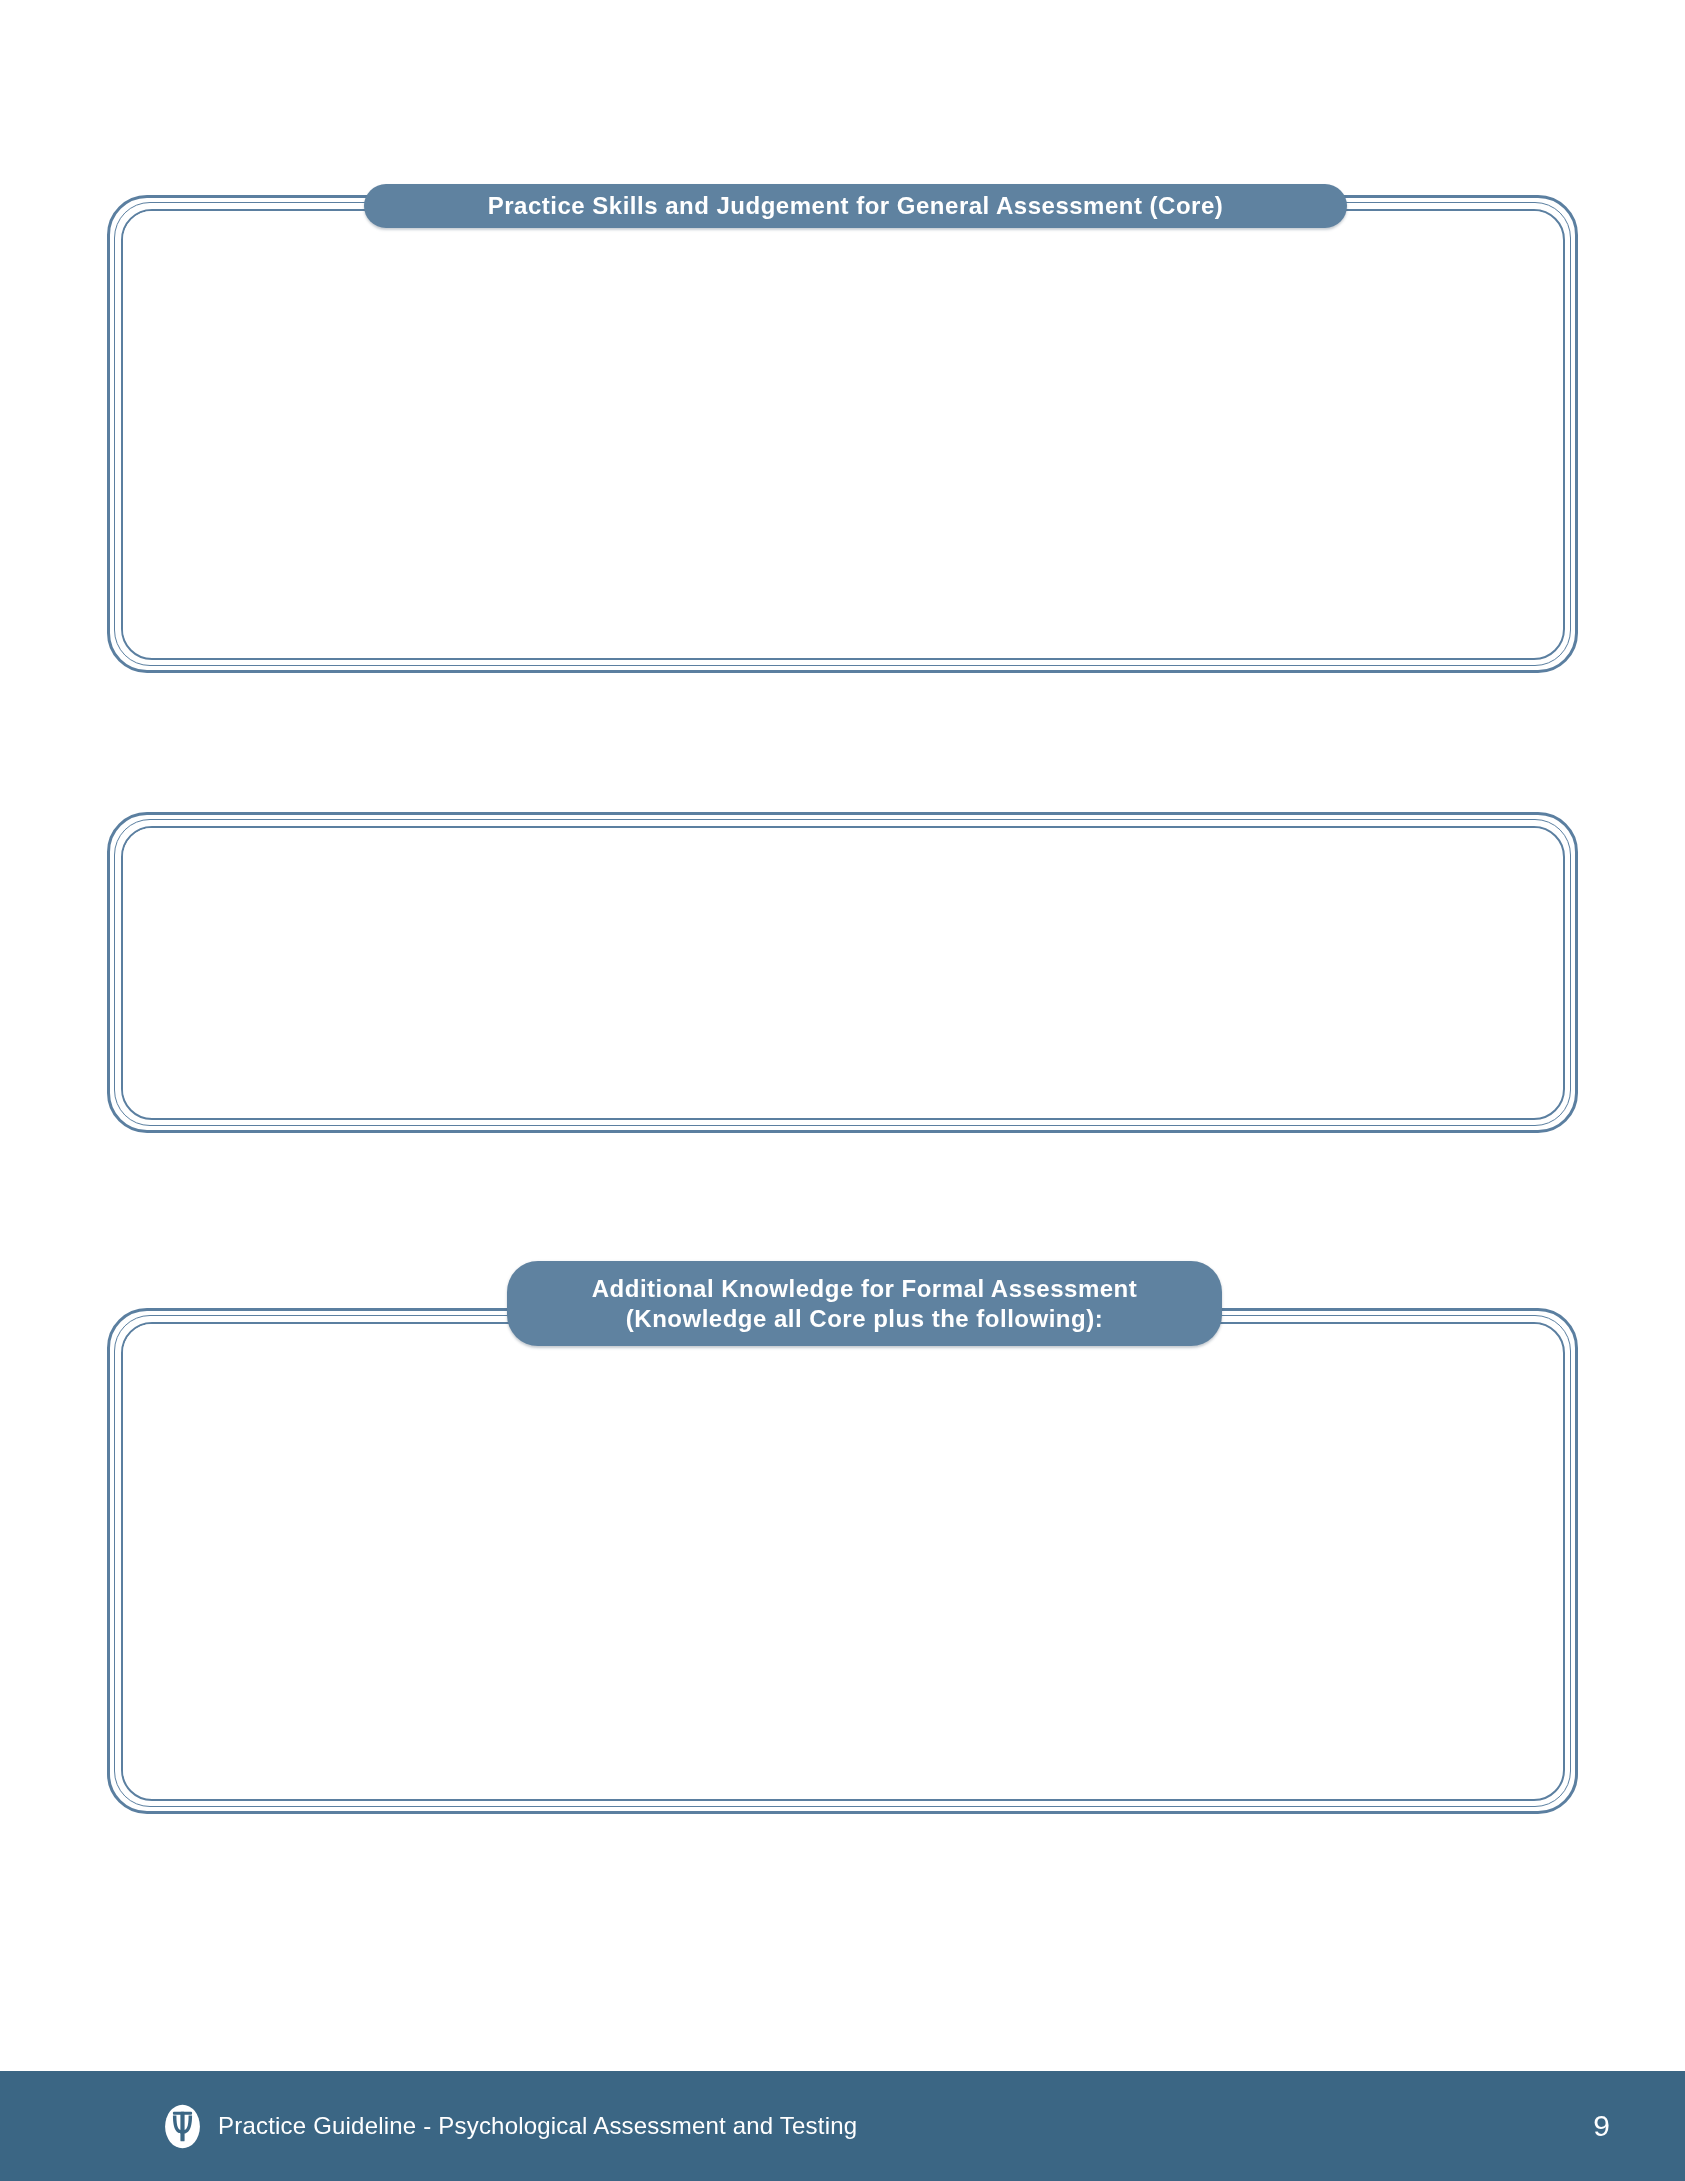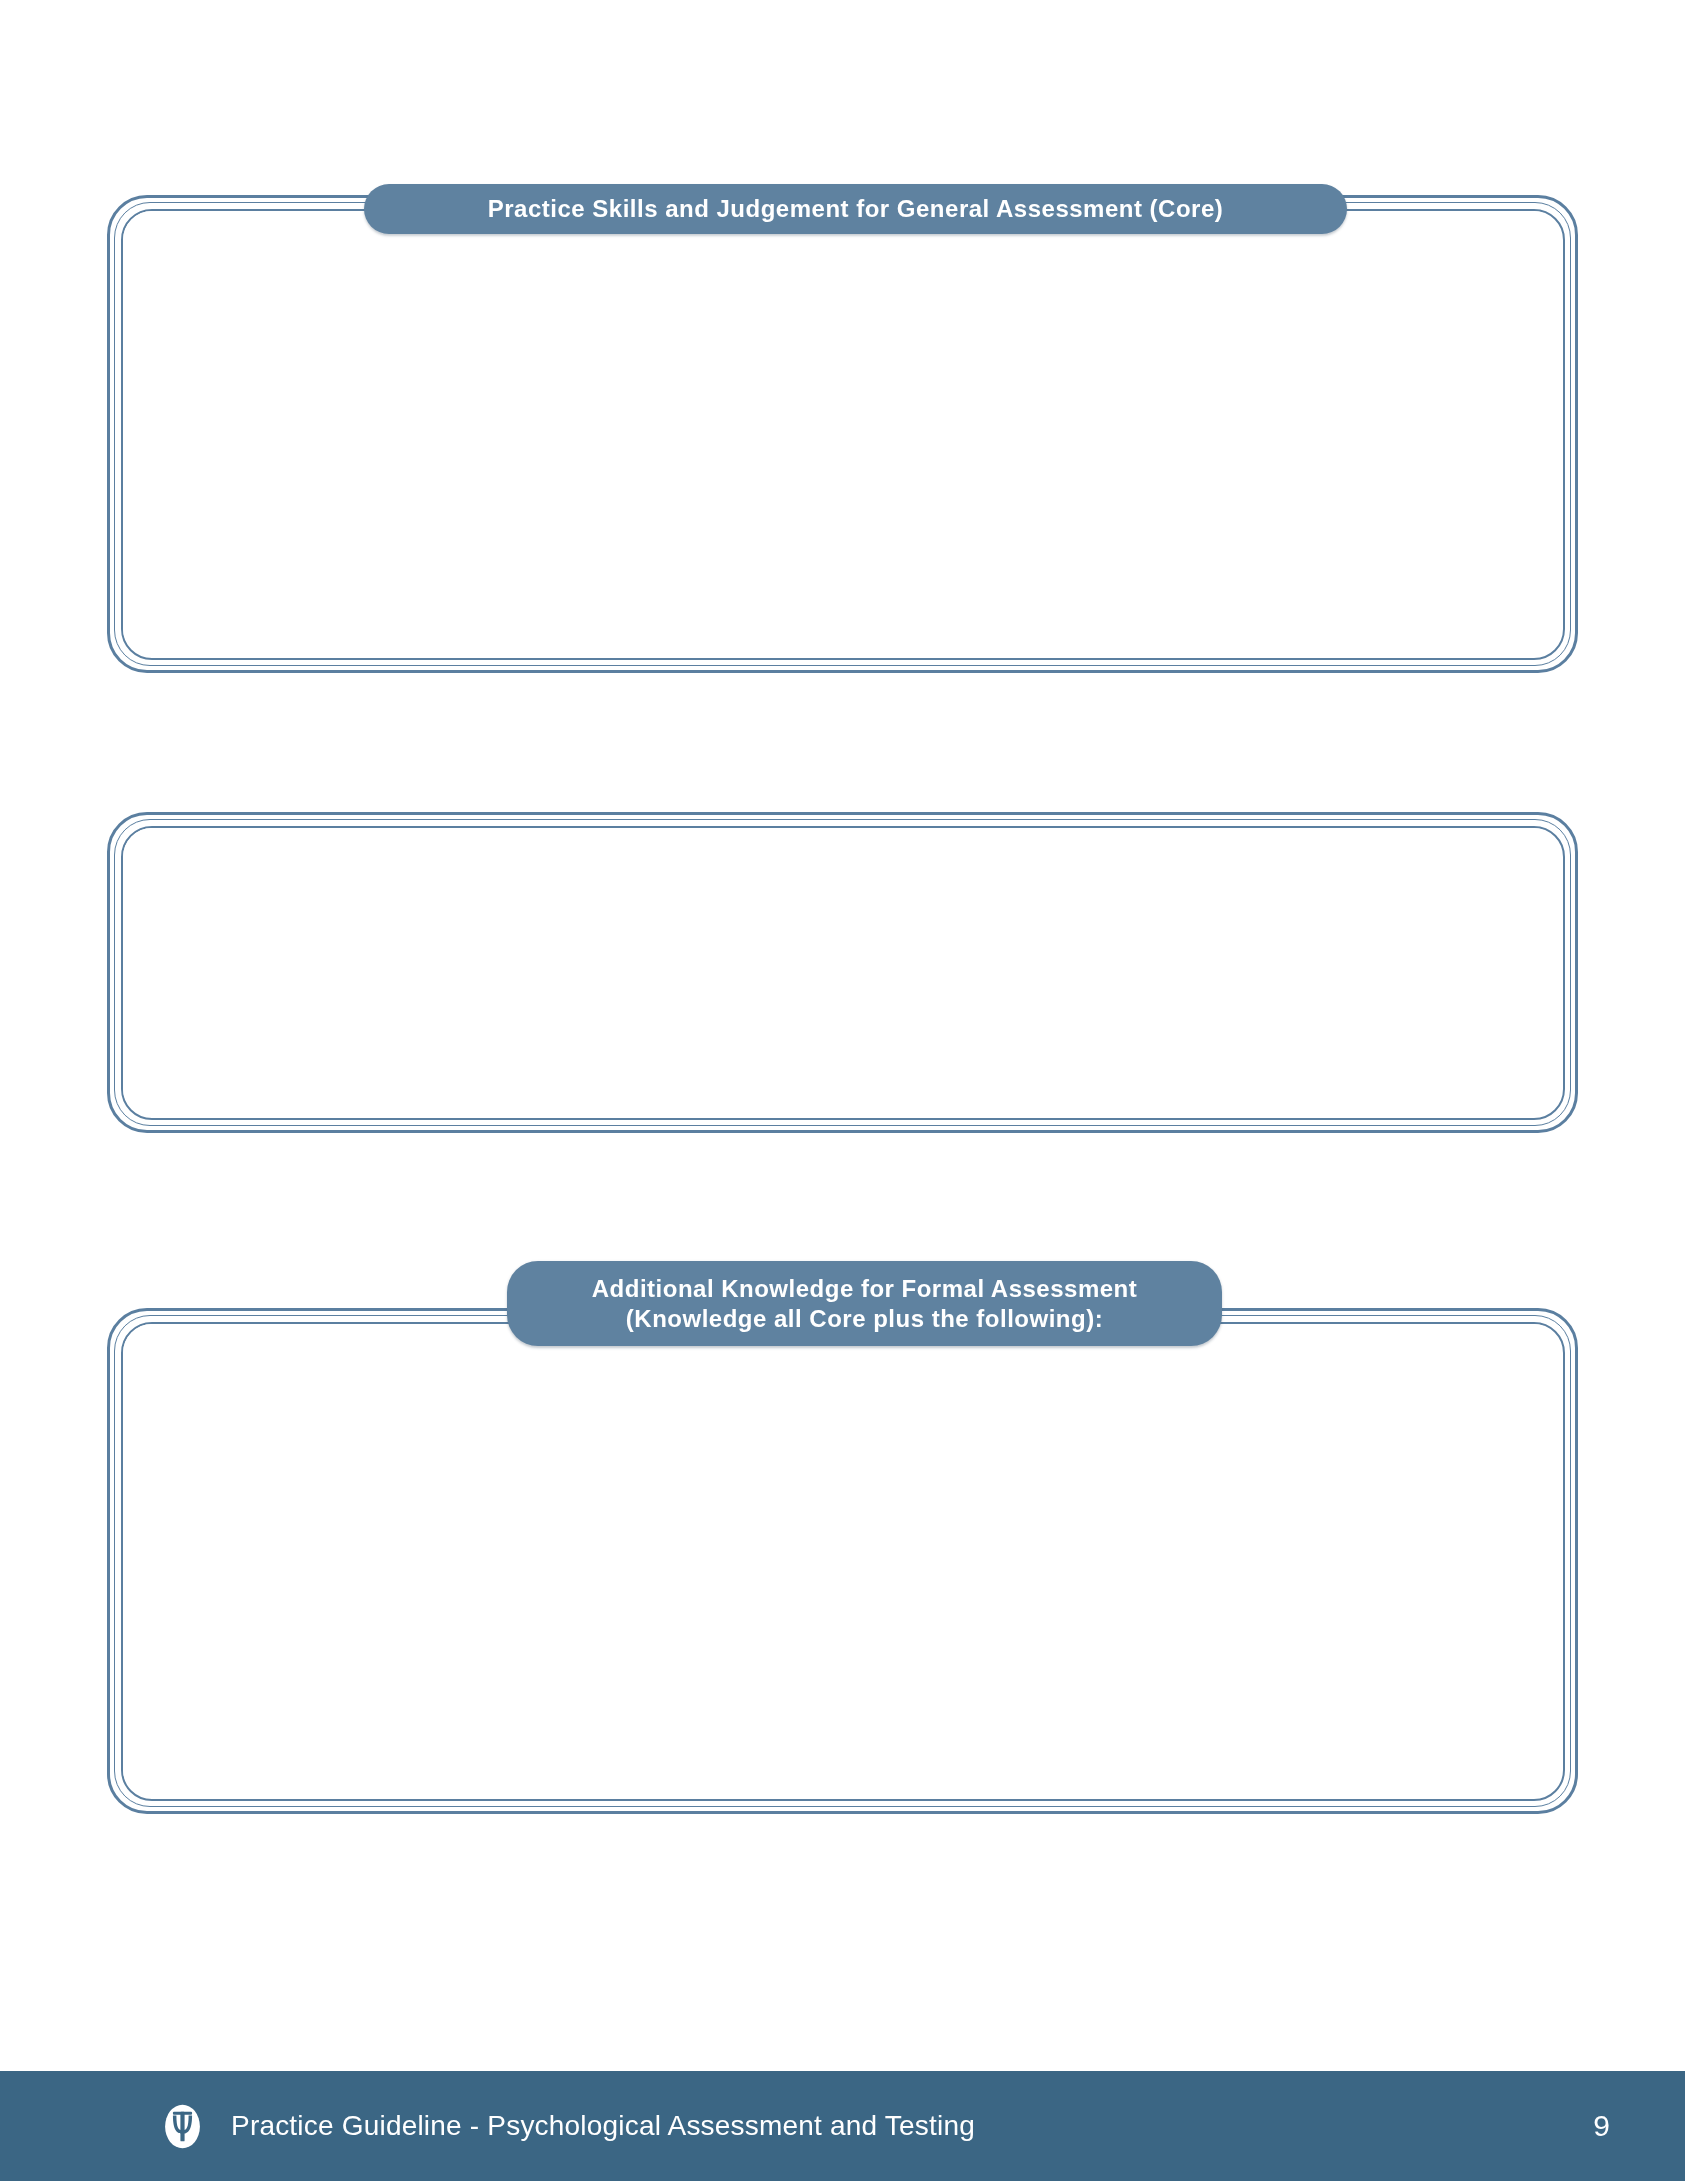--- a/index.html
+++ b/index.html
@@ -130,41 +130,41 @@
     display: flex;
     align-items: center;
   }
   .footer-logo {
     margin-left: 163px;
     width: 39px;
     height: 47px;
     flex: 0 0 auto;
   }
   .footer-title {
-    margin-left: 29px;
+    margin-left: 16px;
     color: #ffffff;
-    font-size: 28px;
+    font-size: 24px;
     letter-spacing: 0.2px;
   }
   .footer-page {
     position: absolute;
     right: 75px;
     color: #ffffff;
     font-size: 30px;
   }
 </style>
 </head>
 <body>
 
 <div class="page">
 
   <div class="panel" style="left:107px; top:195px; width:1471px; height:478px;">
     <div class="panel-inner"></div>
   </div>
-  <div class="pill" style="left:364px; top:184px; width:983px; height:50px; font-size:24px;">
+  <div class="pill" style="left:364px; top:184px; width:983px; height:44px; font-size:24px;">
     <span class="pill-line">Practice Skills and Judgement for General Assessment (Core)</span>
   </div>
   <div class="cols" style="left:140px; top:268px; width:1413px;">
     <div class="col" style="width:693px;">
       <ul class="bullets">
         <li>Formulating or clarifying a referral question or questions.</li>
         <li>Selecting the most appropriate methods of evaluation.</li>
         <li>Employing and administering the method of evaluation to collect information.</li>
         <li>Analyzing and synthesizing of information.</li>
         <li>Formulating hypotheses and making a diagnosis when appropriate.</li>

